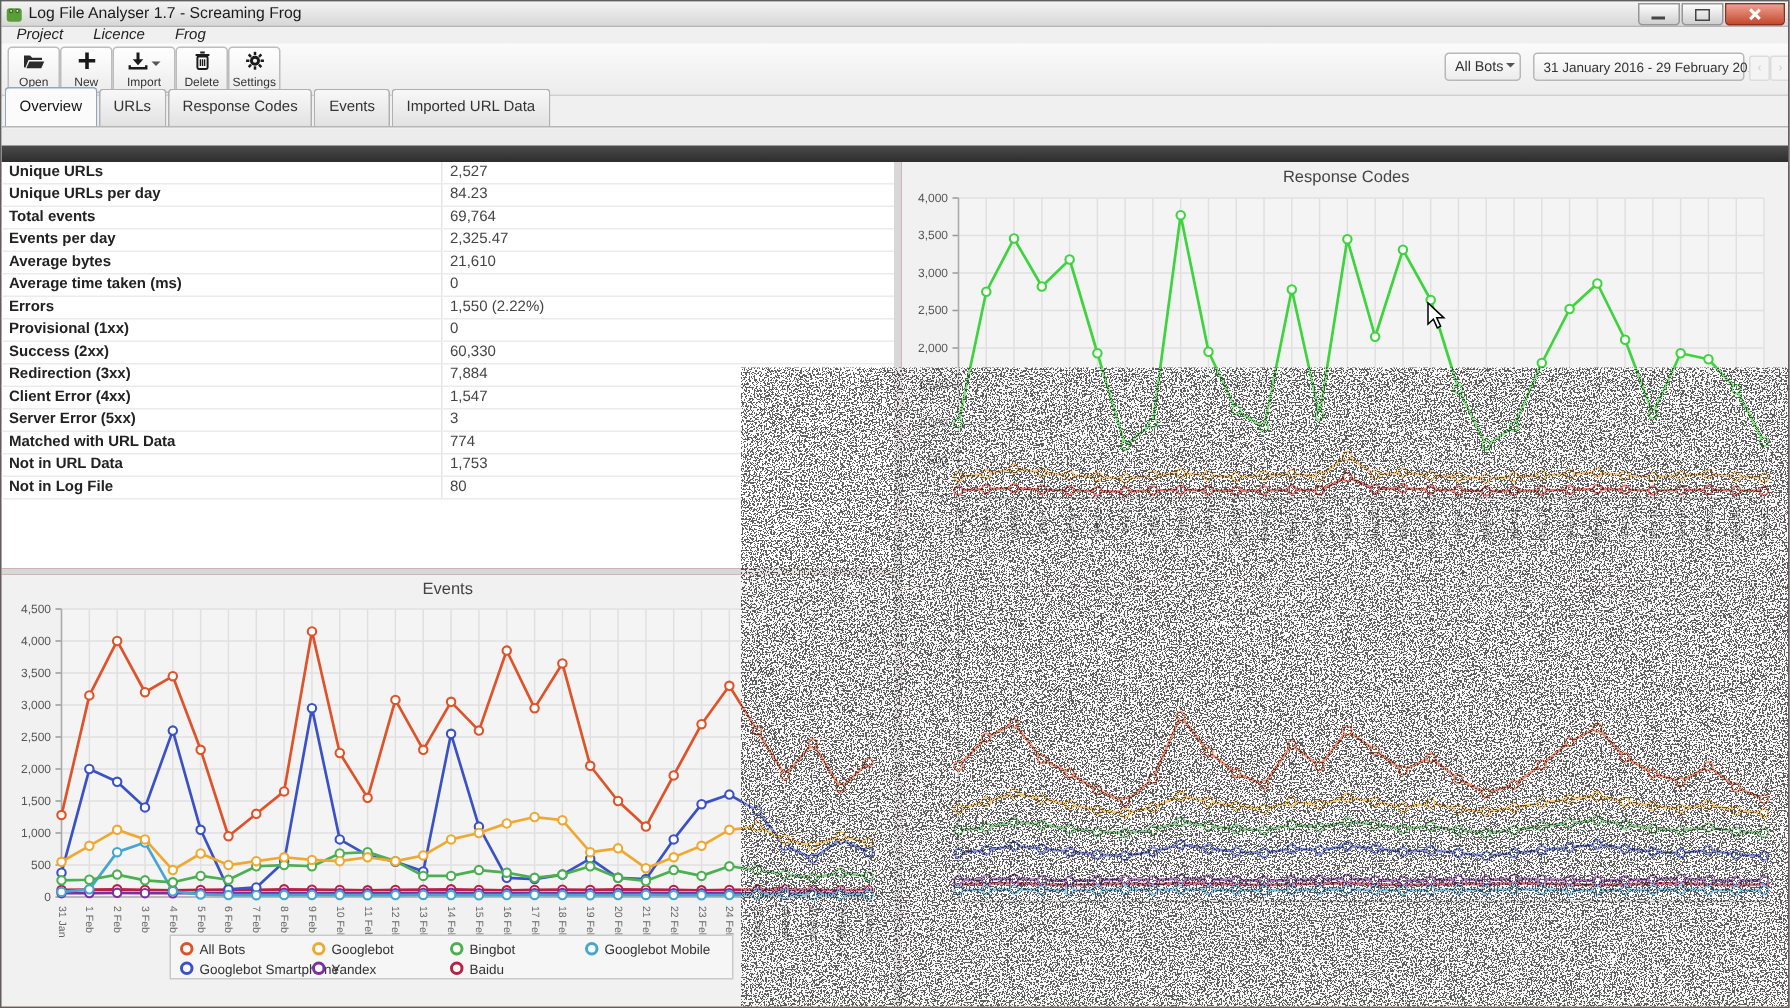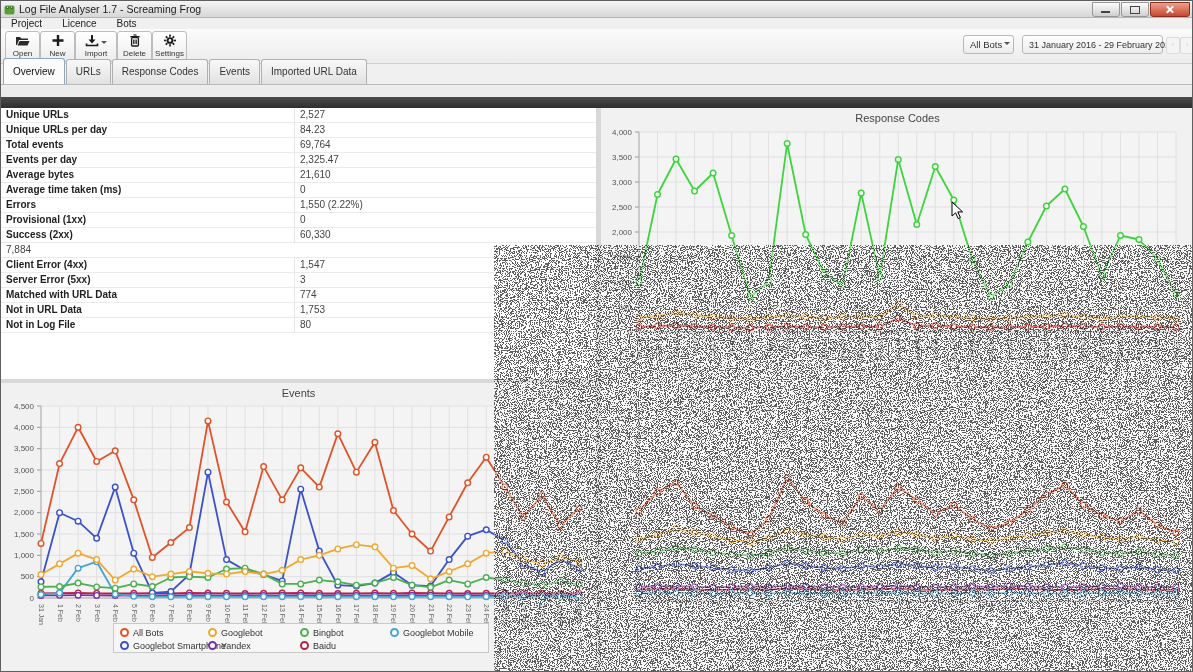--- a/index.html
+++ b/index.html
@@ -14,21 +14,21 @@
   .wbtn{width:26px;height:13px;border:1px solid #979797;border-radius:0 0 3px 3px;
     background:linear-gradient(#fdfdfd,#cfcfcf);position:relative;cursor:default;}
   .wbtn.close{width:38px;background:linear-gradient(#eea08e,#c4492e);border-color:#8e2f1e;}
   .glyph-min{position:absolute;left:8px;bottom:3px;width:9px;height:2px;background:#444;}
   .glyph-max{position:absolute;left:8px;top:3px;width:8px;height:6px;border:1.5px solid #444;}
   .glyph-close:before,.glyph-close:after{content:"";position:absolute;left:18px;top:2px;width:1.8px;height:9px;background:#fff;}
   .glyph-close:before{transform:rotate(45deg);}  .glyph-close:after{transform:rotate(-45deg);}
   
   .menubar{position:absolute;left:0;top:17px;width:100%;height:11px;background:#f0f0f0;
     display:flex;align-items:center;font-size:10px;color:#222;}
-  .menu-item{padding:0 10px;}
+  .menu-item{padding:0 10px;font-style:italic;}
   
   .toolbar{position:absolute;left:0;top:28px;width:100%;height:34px;
     background:linear-gradient(#fbfbfb,#ececec);border-bottom:1px solid #cfcfcf;}
   .tbtn{position:absolute;top:2px;width:33px;height:29px;border:1px solid #bdbdbd;border-radius:3px;
     background:linear-gradient(#ffffff,#ececec);text-align:center;}
   .tbtn svg{margin-top:2px;}
   .tbtn .tlab{font-size:8px;color:#333;margin-top:-2px;}
   .caret{display:inline-block;width:0;height:0;border:3px solid transparent;border-top-color:#555;vertical-align:middle;margin-left:2px;margin-top:3px;}
   .dd{position:absolute;top:6px;height:19px;border:1px solid #b8b8b8;border-radius:3px;
     background:linear-gradient(#fefefe,#ececec);font-size:9.5px;color:#333;
@@ -87,21 +87,21 @@
       <div class="wbtn">
           <span class="glyph-max"></span>
         </div>
       <div class="wbtn close glyph-close"></div>
     </div>
   </div>
 
   <div class="menubar">
     <span class="menu-item">Project</span>
     <span class="menu-item">Licence</span>
-    <span class="menu-item">Bots</span>
+    <span class="menu-item">Frog</span>
   </div>
 
   <div class="toolbar">
     <div class="tbtn" style="left:4px">
       <svg width="15" height="13" viewBox="0 0 15 13">
         <path d="M1,3 L5,3 L6.5,4.5 L13,4.5 L13,6 L4,6 L2,11 L1,11 Z" fill="#2b2b2b"></path>
         <path d="M4.6,7 L14.5,7 L12.5,11.5 L2.6,11.5 Z" fill="#2b2b2b"></path>
       </svg>
       <div class="tlab">Open</div>
     </div>
@@ -203,20 +203,21 @@
         </div>
       <div class="trow">
           <div class="tlabel">Provisional (1xx)</div>
           <div class="tval">0</div>
         </div>
       <div class="trow">
           <div class="tlabel">Success (2xx)</div>
           <div class="tval">60,330</div>
         </div>
       <div class="trow">
+          <div class="tlabel">Redirection (3xx)</div>
           <div class="tval">7,884</div>
         </div>
       <div class="trow">
           <div class="tlabel">Client Error (4xx)</div>
           <div class="tval">1,547</div>
         </div>
       <div class="trow">
           <div class="tlabel">Server Error (5xx)</div>
           <div class="tval">3</div>
         </div>

